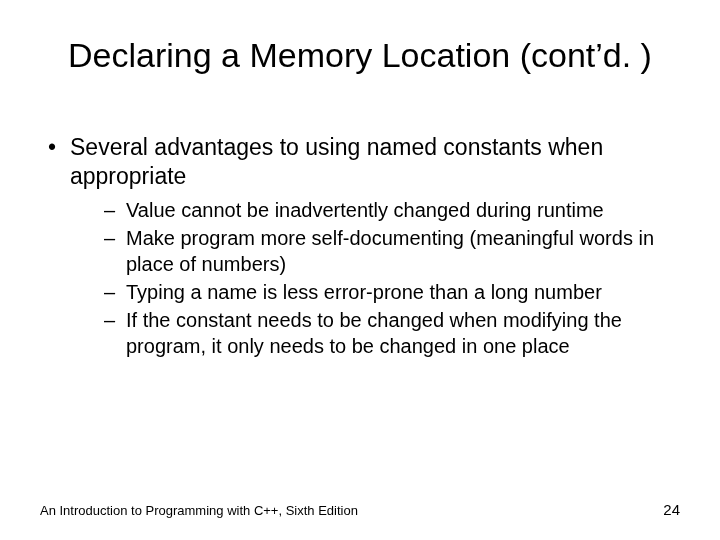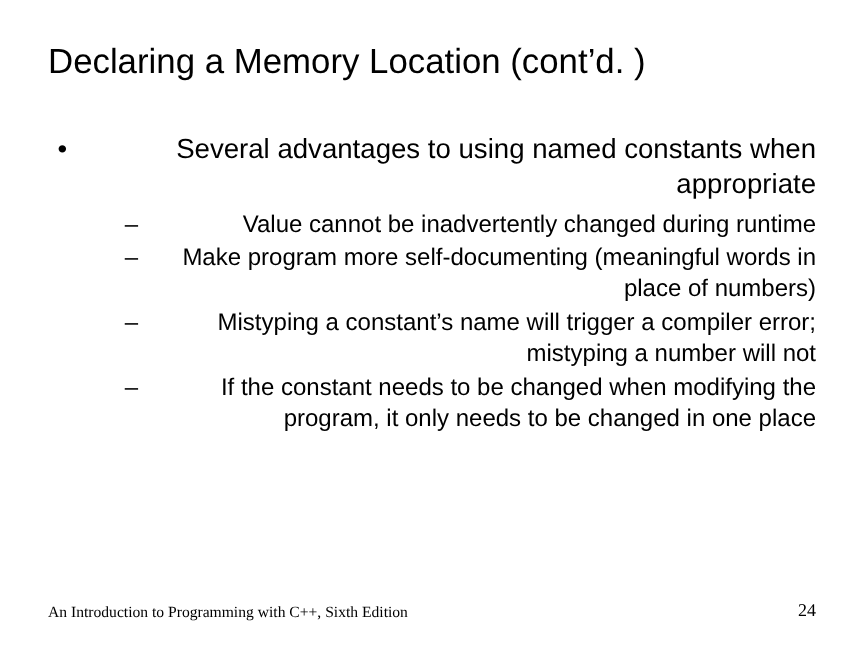--- a/index.html
+++ b/index.html
@@ -10,38 +10,37 @@
     color: #000;
     position: relative;
   }
   .slide {
     width: 720px;
     height: 540px;
     position: relative;
     padding: 30px 40px 0 40px;
   }
   .title {
-    font-size: 29px;
+    font-size: 34px;
     font-weight: 400;
-    text-align: left;
+    text-align: center;
     margin-top: 6px;
-    margin-bottom: 41px;
+    margin-bottom: 58px;
     letter-spacing: 0px;
   }
   .level1 {
     list-style: none;
     padding-left: 8px;
   }
   .level1 > li {
     font-size: 23px;
     line-height: 1.25;
     position: relative;
     padding-left: 22px;
     margin-bottom: 14px;
-    text-align: right;
   }
   .level1 > li::before {
     content: "•";
     position: absolute;
     left: 0;
     top: 0;
     font-size: 23px;
   }
   .level2 {
     list-style: none;
@@ -61,41 +60,40 @@
     left: 0;
     top: 0;
   }
   .footer {
     position: absolute;
     bottom: 22px;
     left: 40px;
     right: 40px;
     display: flex;
     justify-content: space-between;
-    align-items: center;
+    align-items: flex-end;
     font-size: 13px;
     color: #000;
-    font-family: Liberation Serif, serif;
   }
   .page-num { font-size: 15px; }
 </style>
 </head>
 <body>
 
 <div class="slide">
 
   <h1 class="title">Declaring a Memory Location (cont’d. )</h1>
 
   <ul class="level1">
     <li>
       <span>Several advantages to using named constants when appropriate</span>
       <ul class="level2">
         <li><span>Value cannot be inadvertently changed during runtime</span></li>
         <li><span>Make program more self-documenting (meaningful words in place of numbers)</span></li>
-        <li><span>Mistyping a constant’s name will trigger a compiler error; mistyping a number will not</span></li>
+        <li><span>Typing a name is less error-prone than a long number</span></li>
         <li><span>If the constant needs to be changed when modifying the program, it only needs to be changed in one place</span></li>
       </ul>
     </li>
   </ul>
 
   <div class="footer">
     <span>An Introduction to Programming with C++, Sixth Edition</span>
     <span class="page-num">24</span>
   </div>
 

